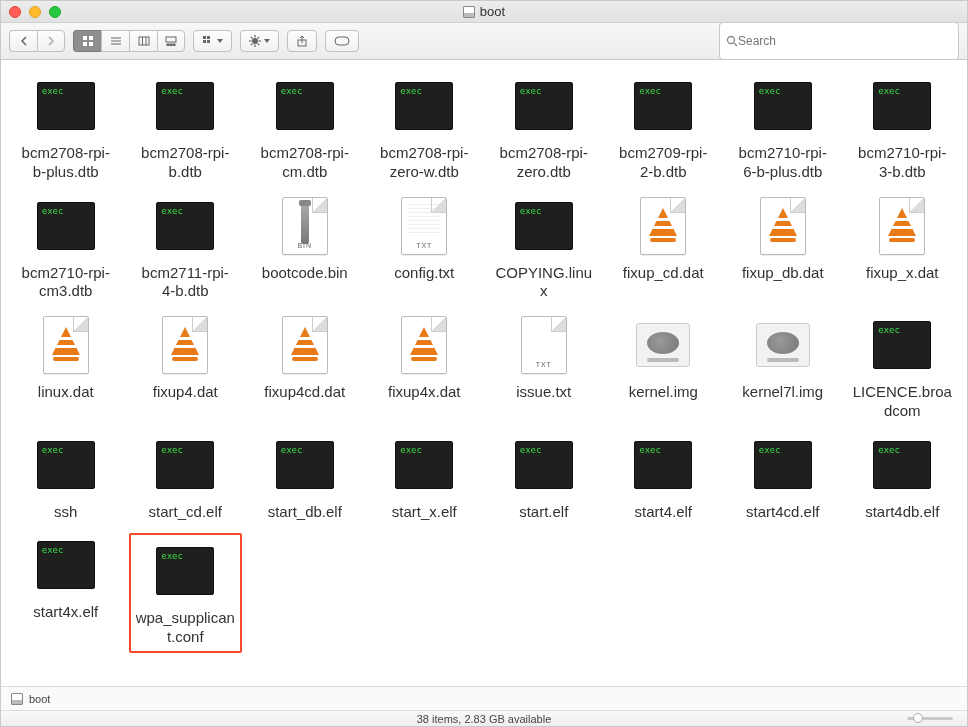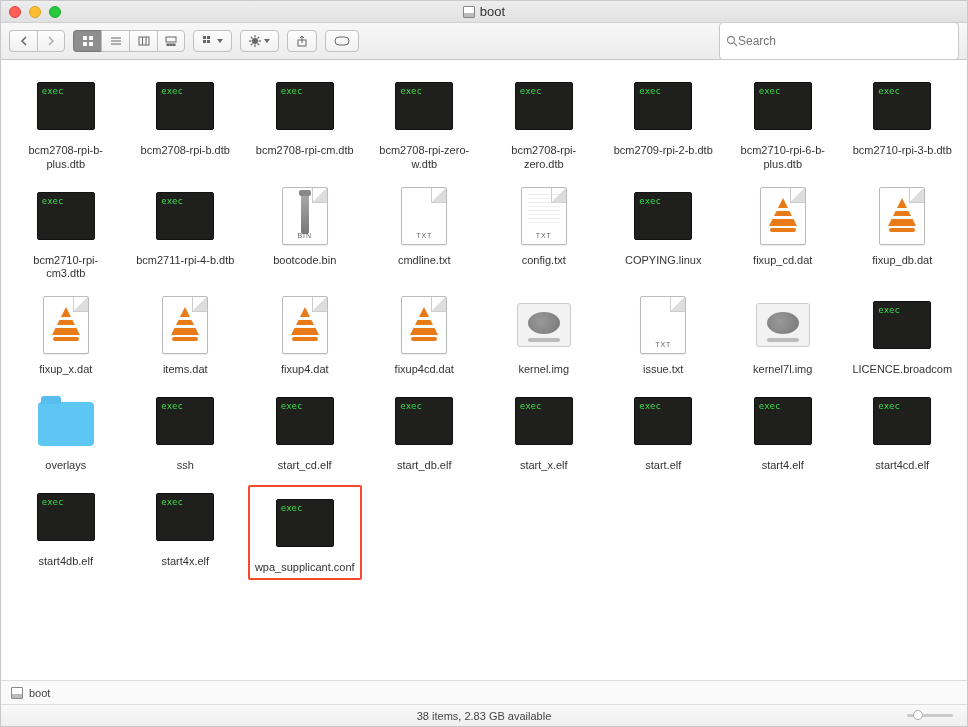--- a/index.html
+++ b/index.html
@@ -66,21 +66,21 @@
   background:#fff; display:flex; align-items:center; padding:0 6px; 
 }
 .search input { border:none; outline:none; font-size:12px; flex:1; background:transparent; }
 .mag { width:12px; height:12px; color:#888; }
 
 
 .content { flex:1; overflow-y:auto; background:#fff; padding:14px 8px; }
 .grid { display:grid; grid-template-columns: repeat(8, 1fr); gap: 12px 6px; }
 .item { display:flex; flex-direction:column; align-items:center; text-align:center; }
 .icon-box { width:64px; height:64px; display:flex; align-items:center; justify-content:center; margin-bottom:6px; }
-.label { font-size:11px; color:#333; line-height:1.25; word-break:break-word; max-width:100px; }
+.label { font-size:15px; color:#333; line-height:1.25; word-break:break-word; max-width:100px; }
 
 
 .exec { width:58px; height:48px; background:#1f1f1d; border:1px solid #111; border-radius:2px; position:relative; }
 .exec::before { content:"exec"; position:absolute; top:3px; left:4px; color:#3bdc49; font-size:9px; font-family:monospace; }
 
 .doc { width:46px; height:58px; background:#fff; border:1px solid #bbb; border-radius:2px; position:relative; box-shadow:0 1px 1px rgba(0,0,0,.08); }
 .doc::before { content:""; position:absolute; top:0; right:0; width:14px; height:14px; background:linear-gradient(135deg,#fff 49%, #ddd 50%); border-left:1px solid #ccc; border-bottom:1px solid #ccc; }
 .doc .badge { position:absolute; bottom:5px; left:50%; transform:translateX(-50%); font-size:7px; color:#666; letter-spacing:1px; }
 
 .doc .lines { position:absolute; top:6px; left:6px; right:6px; bottom:18px; background:repeating-linear-gradient(#ddd 0,#ddd 1px,transparent 1px,transparent 4px); opacity:.5; }
@@ -99,21 +99,21 @@
 .folder { width:56px; height:44px; background:#5ec6f2; border-radius:4px; position:relative; margin-top:6px; }
 .folder::before { content:""; position:absolute; top:-6px; left:3px; width:20px; height:8px; background:#57bdec; border-radius:3px 3px 0 0; }
 
 .bin .stick { width:8px; height:40px; margin:6px auto; background:linear-gradient(#aaa,#777); border-radius:2px; position:relative; }
 .bin .stick::after { content:""; position:absolute; top:-4px; left:-2px; width:12px; height:6px; background:#888; border-radius:2px; }
 
 .highlighted { border:2px solid #f54b2a; padding:4px; border-radius:2px;align-items:center; }
 
 
 .pathbar { height:24px; border-top:1px solid #ddd; background:#fafafa; display:flex; align-items:center; padding:0 10px; gap:6px; font-size:11px; color:#444; }
-.statusbar { height:22px; border-top:1px solid #ddd; background:linear-gradient(#f9f9f9,#efefef); display:flex; align-items:center; justify-content:center; font-size:11px; color:#444; position:relative; }
+.statusbar { height:16px; border-top:1px solid #ddd; background:linear-gradient(#f9f9f9,#efefef); display:flex; align-items:center; justify-content:center; font-size:11px; color:#444; position:relative; }
 .zoom { position:absolute; right:14px; display:flex; align-items:center; gap:4px; }
 .slider { width:46px; height:3px; background:#c9c9c9; border-radius:2px; position:relative; }
 .slider .knob { width:10px; height:10px; background:#fff; border:1px solid #aaa; border-radius:50%; position:absolute; top:-4px; left:6px; }
 
 svg { display:block; }
 </style>
 </head>
 <body>
 
 <div class="titlebar">
@@ -290,28 +290,20 @@
           <div class="doc bin">
             <div class="stick"></div>
             <div class="badge">BIN</div>
           </div>
         </div>
         <div class="label">bootcode.bin</div>
       </div>
       <div class="item">
         <div class="icon-box">
           <div class="doc">
-            <div class="badge">TXT</div>
-          </div>
-        </div>
-        <div class="label">cmdline.txt</div>
-      </div>
-      <div class="item">
-        <div class="icon-box">
-          <div class="doc">
             <div class="lines"></div>
             <div class="badge">TXT</div>
           </div>
         </div>
         <div class="label">config.txt</div>
       </div>
       <div class="item">
         <div class="icon-box">
           <div class="exec"></div>
         </div>
@@ -352,21 +344,21 @@
       </div>
       <div class="item">
         <div class="icon-box">
           <div class="doc vlc">
             <div class="cone">
               <div class="stripe s1"></div>
               <div class="stripe s2"></div>
             </div>
           </div>
         </div>
-        <div class="label">items.dat</div>
+        <div class="label">linux.dat</div>
       </div>
       <div class="item">
         <div class="icon-box">
           <div class="doc vlc">
             <div class="cone">
               <div class="stripe s1"></div>
               <div class="stripe s2"></div>
             </div>
           </div>
         </div>
@@ -378,49 +370,54 @@
             <div class="cone">
               <div class="stripe s1"></div>
               <div class="stripe s2"></div>
             </div>
           </div>
         </div>
         <div class="label">fixup4cd.dat</div>
       </div>
       <div class="item">
         <div class="icon-box">
-          <div class="img"></div>
-        </div>
-        <div class="label">kernel.img</div>
+          <div class="doc vlc">
+            <div class="cone">
+              <div class="stripe s1"></div>
+              <div class="stripe s2"></div>
+            </div>
+          </div>
+        </div>
+        <div class="label">fixup4x.dat</div>
       </div>
       <div class="item">
         <div class="icon-box">
           <div class="doc">
             <div class="badge">TXT</div>
           </div>
         </div>
         <div class="label">issue.txt</div>
       </div>
       <div class="item">
         <div class="icon-box">
           <div class="img"></div>
         </div>
+        <div class="label">kernel.img</div>
+      </div>
+      <div class="item">
+        <div class="icon-box">
+          <div class="img"></div>
+        </div>
         <div class="label">kernel7l.img</div>
       </div>
       <div class="item">
         <div class="icon-box">
           <div class="exec"></div>
         </div>
         <div class="label">LICENCE.broadcom</div>
-      </div>
-      <div class="item">
-        <div class="icon-box">
-          <div class="folder"></div>
-        </div>
-        <div class="label">overlays</div>
       </div>
       <div class="item">
         <div class="icon-box">
           <div class="exec"></div>
         </div>
         <div class="label">ssh</div>
       </div>
       <div class="item">
         <div class="icon-box">
           <div class="exec"></div>

